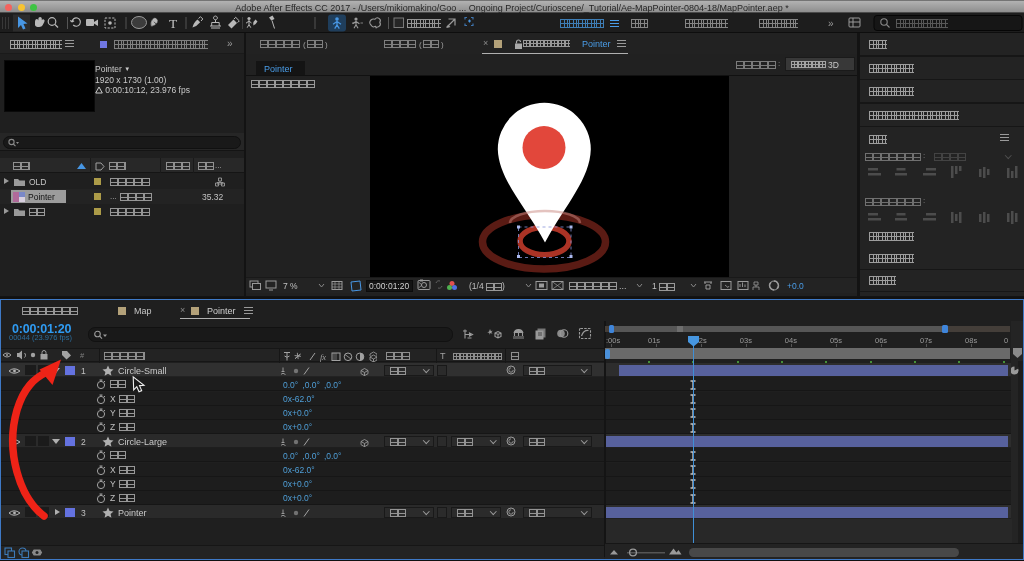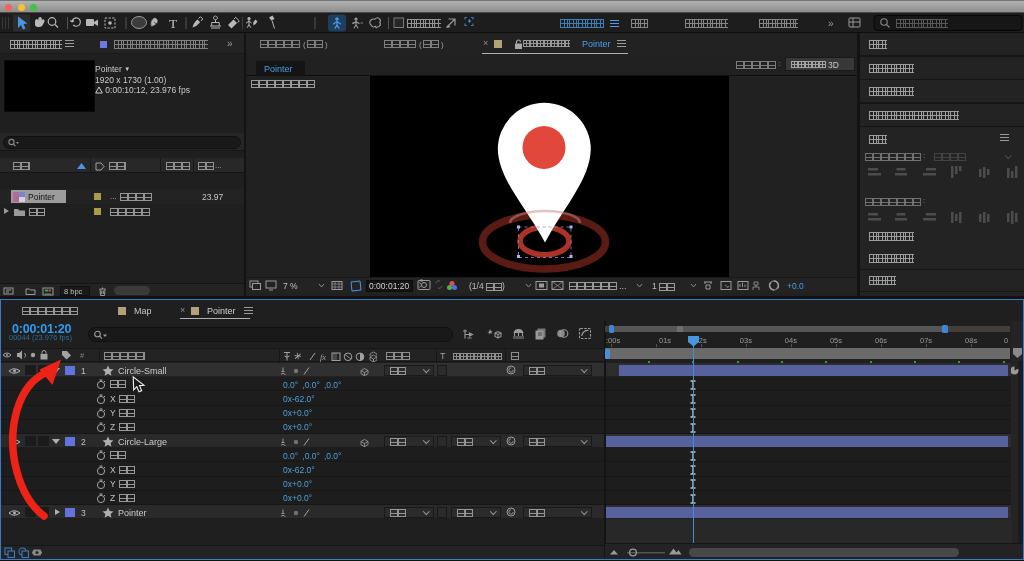--- a/index.html
+++ b/index.html
@@ -12,20 +12,21 @@
 .menu{display:inline-block;width:9px;height:7px;background:repeating-linear-gradient(#9a9a9a 0 1.2px,#0000 1.2px 2.9px)}
 
 .t{position:absolute;white-space:nowrap;color:#bdbdbd;font-size:9px;line-height:10px}
 </style></head>
 <body>
 
 <div class="abs" style="left:0;top:0;width:1024px;height:13px;background:linear-gradient(#b2b2b2,#8e8e8e);border-top:1px solid #747474;border-bottom:1px solid #4a4a4a">
  <div class="abs" style="left:5px;top:3px;width:7px;height:7px;border-radius:50%;background:#f4635e"></div>
  <div class="abs" style="left:17.5px;top:3px;width:7px;height:7px;border-radius:50%;background:#f7c331"></div>
  <div class="abs" style="left:30px;top:3px;width:7px;height:7px;border-radius:50%;background:#3ec443"></div>
+ <div class="t" style="left:0;right:0;top:1.5px;text-align:center;color:#262626;font-size:9px">Adobe After Effects CC 2017 - /Users/mikiomakino/Goo ... Ongoing Project/Curioscene/_Tutorial/Ae-MapPointer-0804-18/MapPointer.aep *</div>
 </div>
 
 <div id="toolbar" class="abs" style="left:0;top:13px;width:1024px;height:20px;background:#1d1d1d;border-bottom:1px solid #0e0e0e">
 <svg width="1024" height="20" viewBox="0 0 1024 20">
  <g stroke="#4a4a4a" stroke-width="1">
         <path d="M2.5 4 v12 M5.5 4 v12 M8.5 4 v12" opacity=".6"></path>
       </g>
  <rect x="13" y="1.5" width="17" height="17" fill="#2c2c2c"></rect>
  <path d="M18 3.5 L18 15 L21 12 L23 16.5 L25.5 15.5 L23.5 11 L27.5 10.5 Z" fill="#4796e3"></path>
  <path d="M35 8.5 q0-2.6 1.7-2.6 q1.7 0 1.7 1.7 v-2 q0-1.7 1.7-1.7 q1.7 0 1.7 1.7 v1.6 q.8-1.6 2.1-.8 q1.3.8.4 2.5 l-1.7 3.4 q-.8 1.7-3.4 1.7 h-1.7 q-1.7 0-2.5-1.7 z" fill="#b8b8b8"></path>
@@ -129,60 +130,55 @@
         <path d="M1 1 h5 l3 3.5 -3 3.5 h-5 z" fill="none" stroke="#a0a0a0"></path>
       </svg>
   <span class="jt j8 abs" style="width:17px;left:109px;top:3.5px;color:#b5b5b5"></span>
   <div class="abs" style="left:160px;top:0;width:1px;height:15px;background:#1a1a1a"></div>
   <span class="jt j8 abs" style="width:24px;left:166px;top:3.5px;color:#b5b5b5"></span>
   <div class="abs" style="left:193px;top:0;width:1px;height:15px;background:#1a1a1a"></div>
   <span class="jt j8 abs" style="width:16px;left:198px;top:3.5px;color:#b5b5b5"></span>
       <span class="t" style="left:215px;top:3px;color:#b5b5b5;font-size:8px">...</span>
  </div>
 
+ <div class="abs" style="left:0;top:141px;width:244px;height:15px">
+  <span class="tri-r abs" style="left:4px;top:4px;border-left-color:#9a9a9a"></span>
+  <svg class="abs" style="left:13px;top:3px" width="13" height="10">
+        <path d="M1 2 h4 l1.5 1.5 h5.5 v5.5 h-11 z" fill="#9a9a9a"></path>
+      </svg>
+  <div class="t" style="left:29px;top:3px;color:#c4c4c4;font-size:8.5px">OLD</div>
+  <div class="abs" style="left:94px;top:4px;width:7px;height:7px;background:#ac9b48"></div>
+  <span class="jt j8 abs" style="width:40px;left:110px;top:4px;color:#bdbdbd"></span>
+  <svg class="abs" style="left:215px;top:3px" width="10" height="10">
+        <path d="M3.5 1 h3 v3 h-3 z M0.5 6 h3 v3 h-3 z M6.5 6 h3 v3 h-3 z M5 4 v1 M2 7 h6 M2 5.5 h6 v1" stroke="#9a9a9a" fill="none" stroke-width=".9"></path>
+      </svg>
+ </div>
  <div class="abs" style="left:0;top:156px;width:244px;height:15px;background:#232323">
   <div class="abs" style="left:11px;top:1px;width:55px;height:13px;background:#9c9c9c"></div>
   <svg class="abs" style="left:13px;top:2.5px" width="12" height="10">
         <rect x="0" y="0" width="12" height="10" fill="#d8d0e0"></rect>
         <rect x="0" y="0" width="6" height="10" fill="#b06a9a"></rect>
         <rect x="6" y="0" width="6" height="5" fill="#7a88c8"></rect>
       </svg>
   <div class="t" style="left:28px;top:2.5px;color:#111;font-size:8.5px">Pointer</div>
   <div class="abs" style="left:94px;top:4px;width:7px;height:7px;background:#ac9b48"></div>
   <span class="t" style="left:110px;top:3px;color:#bdbdbd;font-size:8px">...</span>
       <span class="jt j8 abs" style="width:32px;left:120px;top:4px;color:#bdbdbd"></span>
-  <div class="t" style="left:202px;top:3px;color:#c4c4c4;font-size:8.5px">23.97</div>
+  <div class="t" style="left:202px;top:3px;color:#c4c4c4;font-size:8.5px">35.32</div>
  </div>
  <div class="abs" style="left:0;top:171px;width:244px;height:15px">
   <span class="tri-r abs" style="left:4px;top:4px;border-left-color:#9a9a9a"></span>
   <svg class="abs" style="left:13px;top:3px" width="13" height="10">
         <path d="M1 2 h4 l1.5 1.5 h5.5 v5.5 h-11 z" fill="#9a9a9a"></path>
       </svg>
   <span class="jt j8 abs" style="width:16px;left:29px;top:4px;color:#c4c4c4"></span>
   <div class="abs" style="left:94px;top:4px;width:7px;height:7px;background:#ac9b48"></div>
   <span class="jt j8 abs" style="width:40px;left:110px;top:4px;color:#bdbdbd"></span>
  </div>
 
- <div class="abs" style="left:0;top:250px;width:244px;height:13px;background:#232323;border-top:1px solid #141414">
-  <svg class="abs" style="left:3px;top:2px" width="110" height="10" fill="none" stroke="#9a9a9a" stroke-width="1">
-   <rect x="1" y="2" width="9" height="6"></rect>
-        <path d="M3 4 h5 M3 6 h3"></path>
-   <path d="M23 3 h3.5 l1 1 h4.5 v4.5 h-9 z"></path>
-   <rect x="40" y="2" width="10" height="7"></rect>
-        <rect x="42" y="3.5" width="3" height="2" fill="#4a9a4a" stroke="none"></rect>
-        <rect x="45.5" y="3.5" width="2.5" height="2" fill="#b05050" stroke="none"></rect>
-        <path d="M42 8 h6" stroke-width=".8"></path>
-  </svg>
-  <div class="abs" style="left:60px;top:1.5px;width:30px;height:10px;background:#1a1a1a;border:1px solid #101010"></div>
-  <div class="t" style="left:64px;top:2.5px;color:#bdbdbd;font-size:7.5px">8 bpc</div>
-  <svg class="abs" style="left:97px;top:1.5px" width="11" height="11" fill="none" stroke="#9a9a9a">
-        <path d="M2.5 3 h6 M5.5 3 v-1.5 M3 3 l.5 6.5 h4 l.5-6.5 M4.7 4.5 v3.5 M6.3 4.5 v3.5"></path>
-      </svg>
-  <div class="abs" style="left:114px;top:1.5px;width:36px;height:9px;background:#3a3a3a;border-radius:4.5px"></div>
- </div>
 </div>
 
 <div id="cpanel" class="abs" style="left:246px;top:33px;width:611px;height:263px;background:#212121">
  <div class="abs" style="left:0;top:41.5px;width:611px;height:1px;background:#111"></div>
  <div class="abs" style="left:0;top:0;width:611px;height:21px;background:#222"></div>
  <span class="jt j8 abs" style="width:40px;left:14px;top:7px;color:#9f9f9f"></span>
     <span class="t" style="left:57px;top:6.5px;color:#9f9f9f;font-size:8px">(</span>
     <span class="jt j8 abs" style="width:16px;left:61px;top:7px;color:#9f9f9f"></span>
     <span class="t" style="left:79px;top:6.5px;color:#9f9f9f;font-size:8px">)</span>
  <span class="jt j8 abs" style="width:32px;left:138px;top:7px;color:#9f9f9f"></span>
@@ -414,21 +410,21 @@
  <div class="abs" style="left:603.5px;top:22px;width:2px;height:236px;background:#141414"></div>
 
  <div class="abs" style="left:605px;top:27px;width:405px;height:6px;background:#443e39"></div>
  <div class="abs" style="left:609px;top:27px;width:339px;height:6px;background:#565656"></div>
  <div class="abs" style="left:677px;top:27px;width:6px;height:6px;background:#6e6e6e"></div>
  <div class="abs" style="left:608.5px;top:26px;width:5.5px;height:8px;background:#3f85da;border-radius:1.5px"></div>
  <div class="abs" style="left:942px;top:26px;width:6px;height:8px;background:#3f85da;border-radius:1.5px"></div>
 
  <div id="ruler" class="abs" style="left:605px;top:35px;width:405px;height:14px">
  <div class="t" style="left:1px;top:2px;font-size:7.5px;color:#9a9a9a">:00s</div>
- <div class="t" style="left:54px;top:2px;font-size:7.5px;color:#9a9a9a">01s</div>
+ <div class="t" style="left:43px;top:2px;font-size:7.5px;color:#9a9a9a">01s</div>
  <div class="t" style="left:89.70000000000005px;top:2px;font-size:7.5px;color:#9a9a9a">02s</div>
  <div class="t" style="left:134.79999999999995px;top:2px;font-size:7.5px;color:#9a9a9a">03s</div>
  <div class="t" style="left:179.79999999999995px;top:2px;font-size:7.5px;color:#9a9a9a">04s</div>
  <div class="t" style="left:224.89999999999998px;top:2px;font-size:7.5px;color:#9a9a9a">05s</div>
  <div class="t" style="left:270.0px;top:2px;font-size:7.5px;color:#9a9a9a">06s</div>
  <div class="t" style="left:315.0px;top:2px;font-size:7.5px;color:#9a9a9a">07s</div>
  <div class="t" style="left:360.1px;top:2px;font-size:7.5px;color:#9a9a9a">08s</div>
  <div class="t" style="left:399px;top:2px;font-size:7.5px;color:#9a9a9a">0</div>
  <div class="abs" style="left:5.6px;top:9.5px;width:1px;height:3.5px;background:#555"></div>
  <div class="abs" style="left:50.7px;top:9.5px;width:1px;height:3.5px;background:#555"></div>

